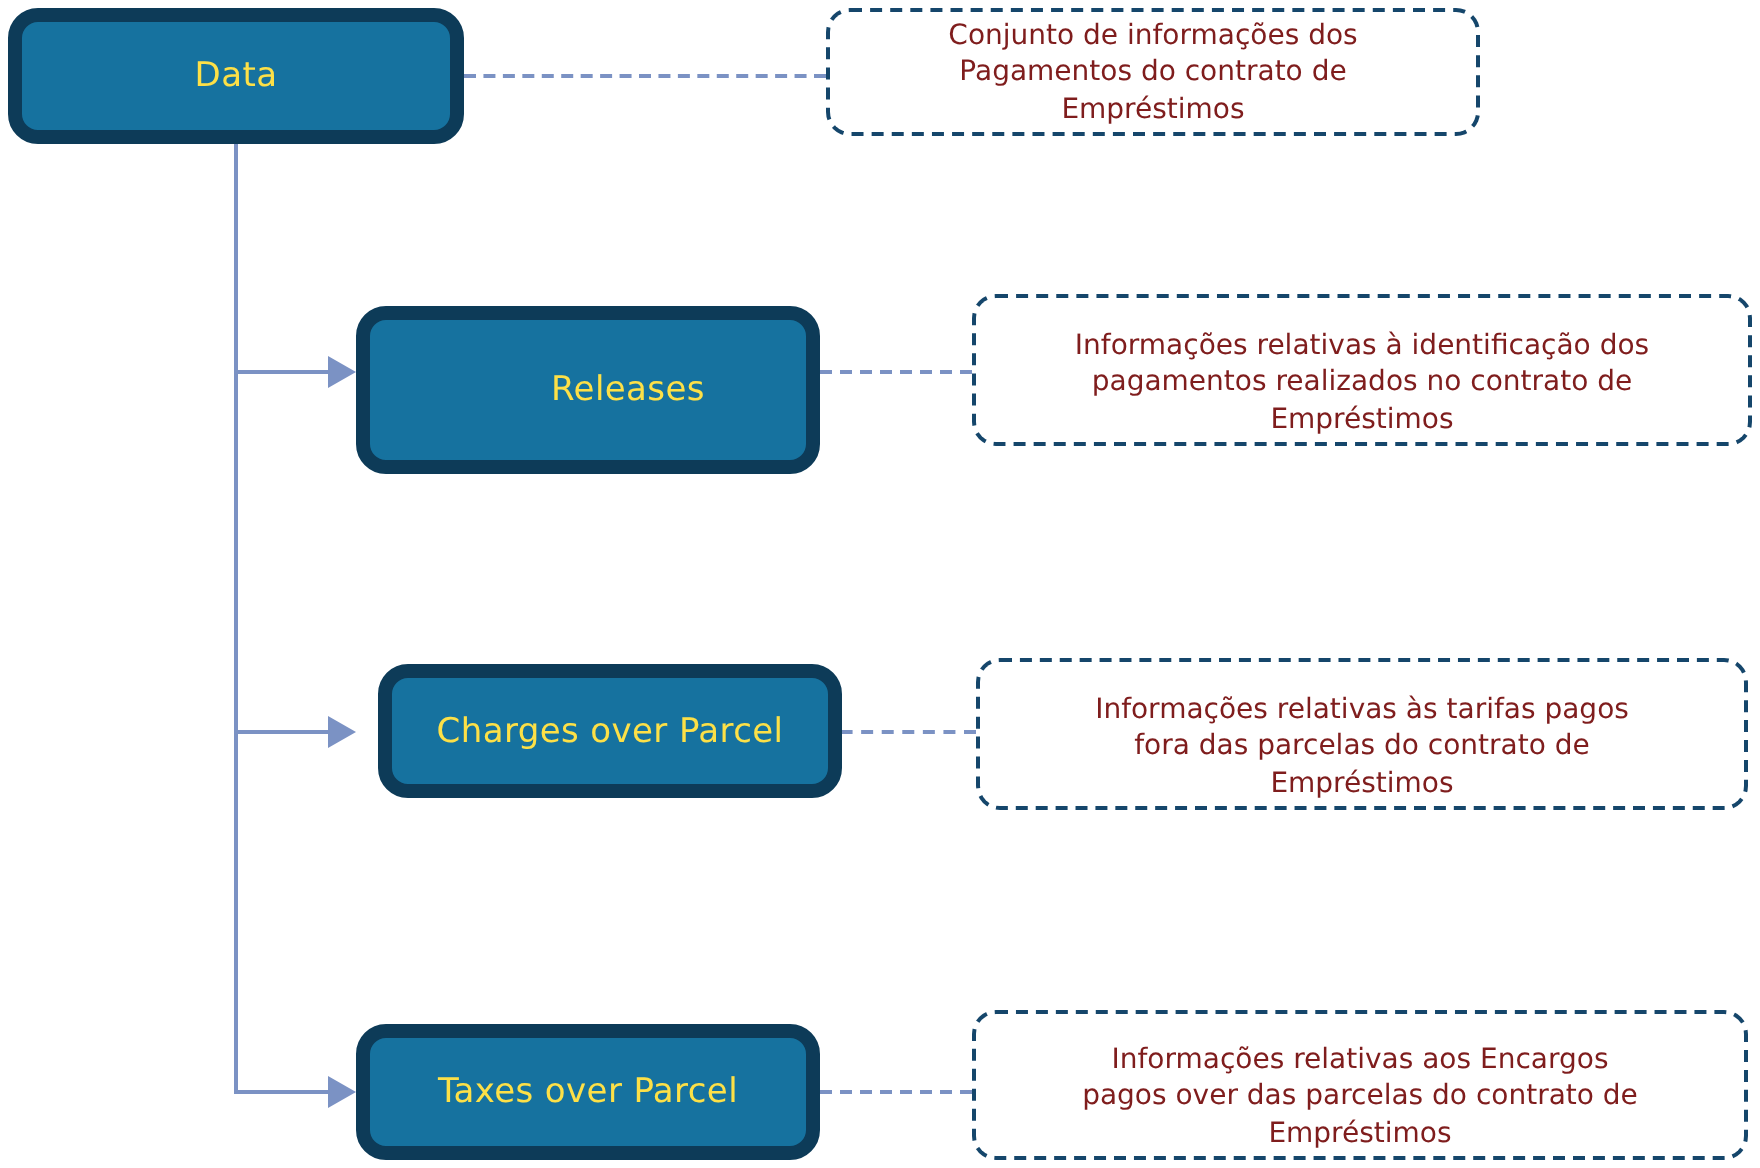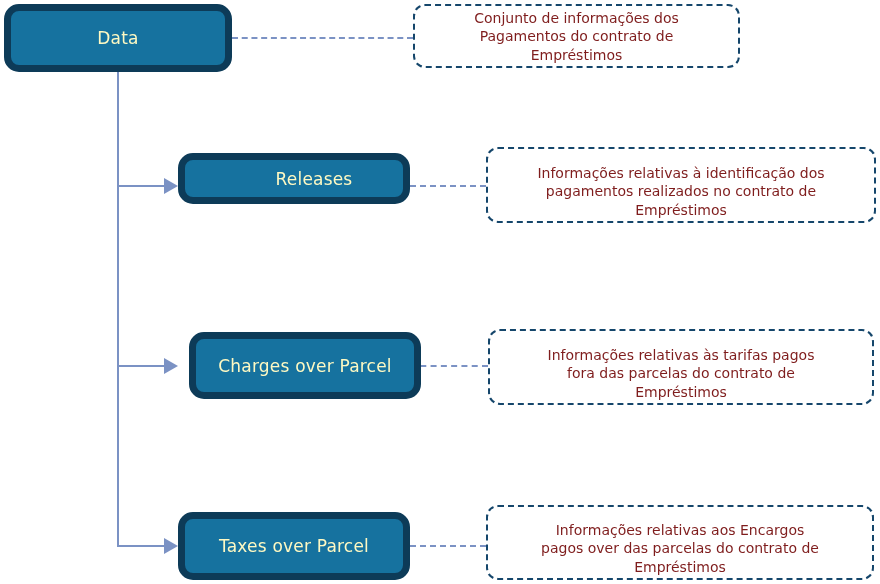--- a/index.html
+++ b/index.html
@@ -16,27 +16,27 @@
 
   
   .node {
     position: absolute;
     background: #16729f;
     border: 7px solid #0d3b58;
     border-radius: 15px;
     display: flex;
     align-items: center;
     justify-content: center;
-    color: #fef9c3;
+    color: #fde047;
     font-size: 17px;
     letter-spacing: 0.2px;
     text-align: center;
   }
   .node-data     { left: 4px;   top: 4px;   width: 228px; height: 68px; }
-  .node-child-1  { left: 178px; top: 153px; width: 232px; height: 51px; padding-left: 40px; }
+  .node-child-1  { left: 178px; top: 153px; width: 232px; height: 84px; padding-left: 40px; }
   .node-child-2  { left: 189px; top: 332px; width: 232px; height: 67px; }
   .node-child-3  { left: 178px; top: 512px; width: 232px; height: 68px; }
 
   
   .note {
     position: absolute;
     background: #ffffff;
     border: 2px dashed #15466b;
     border-radius: 12px;
     display: flex;

